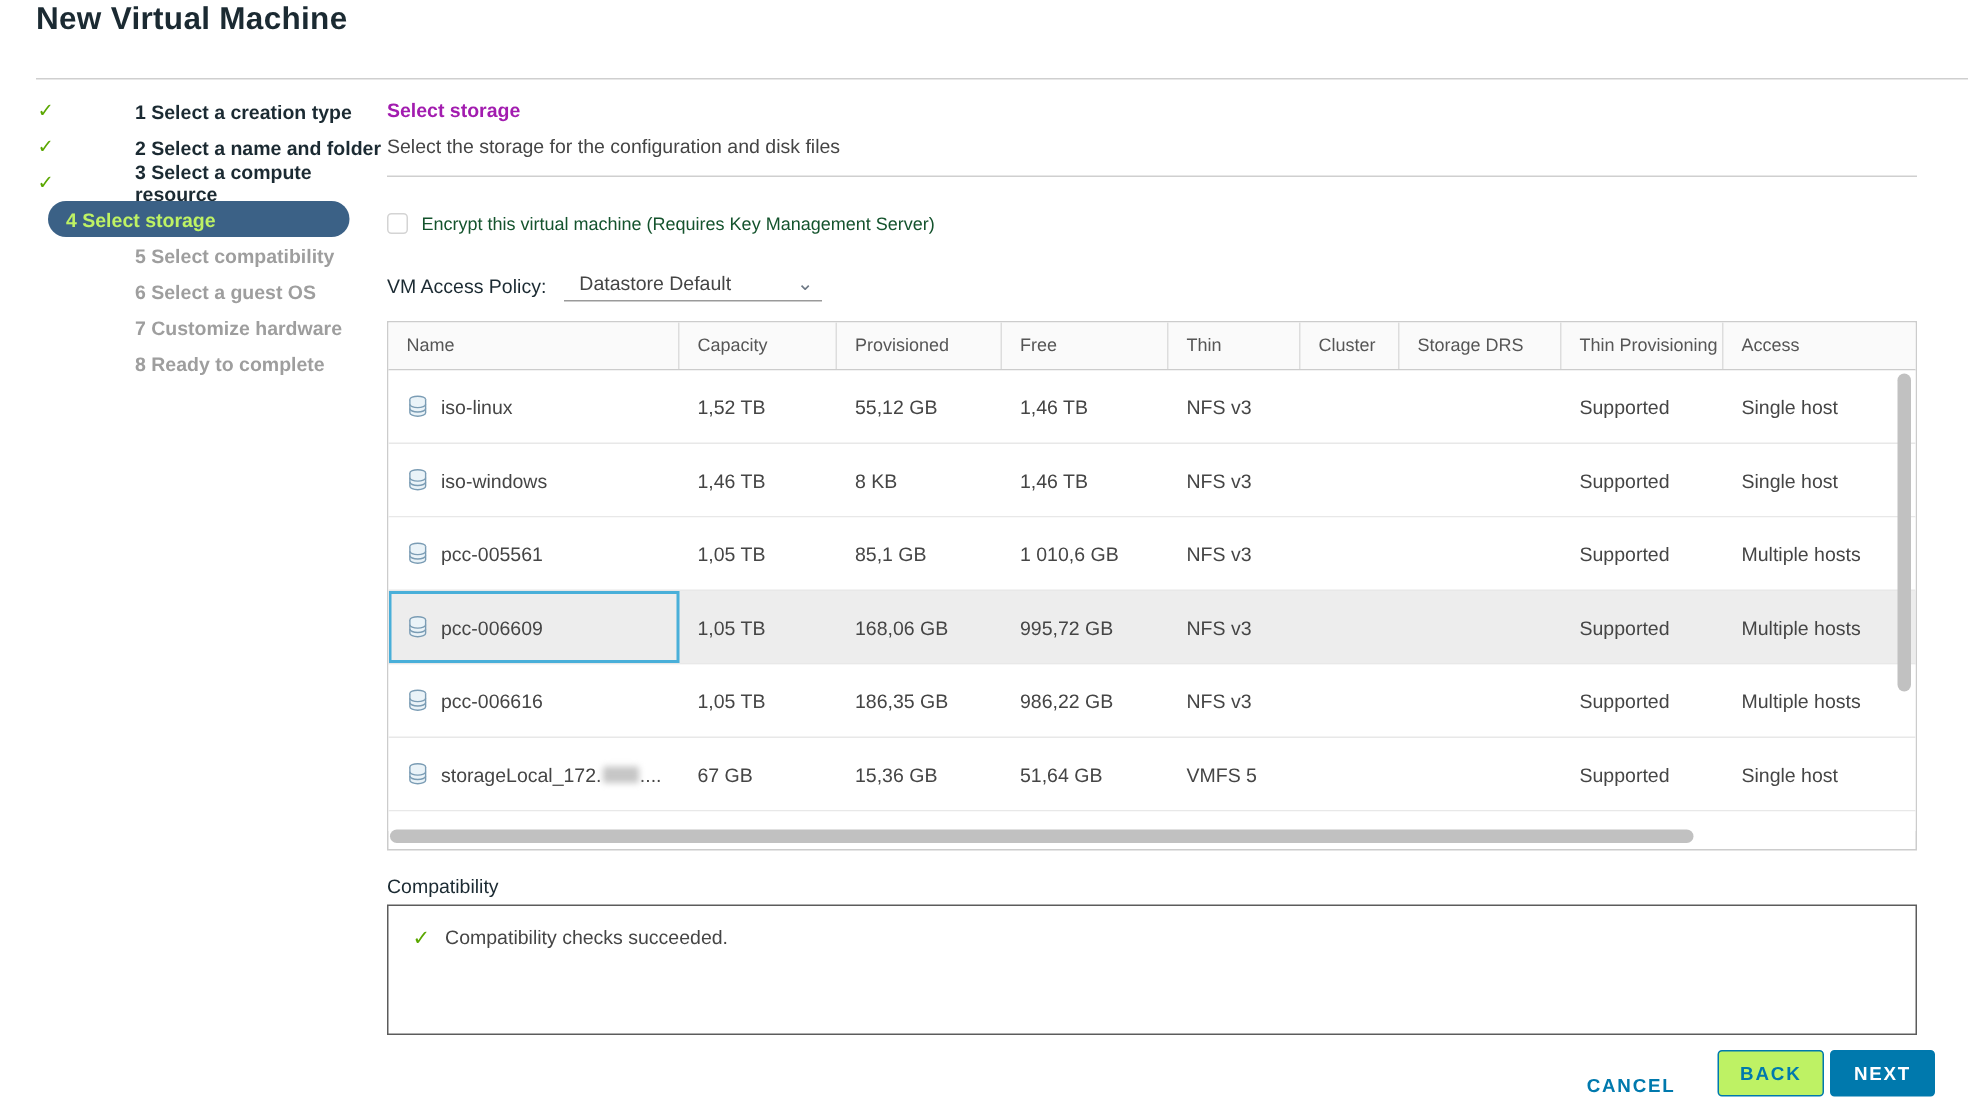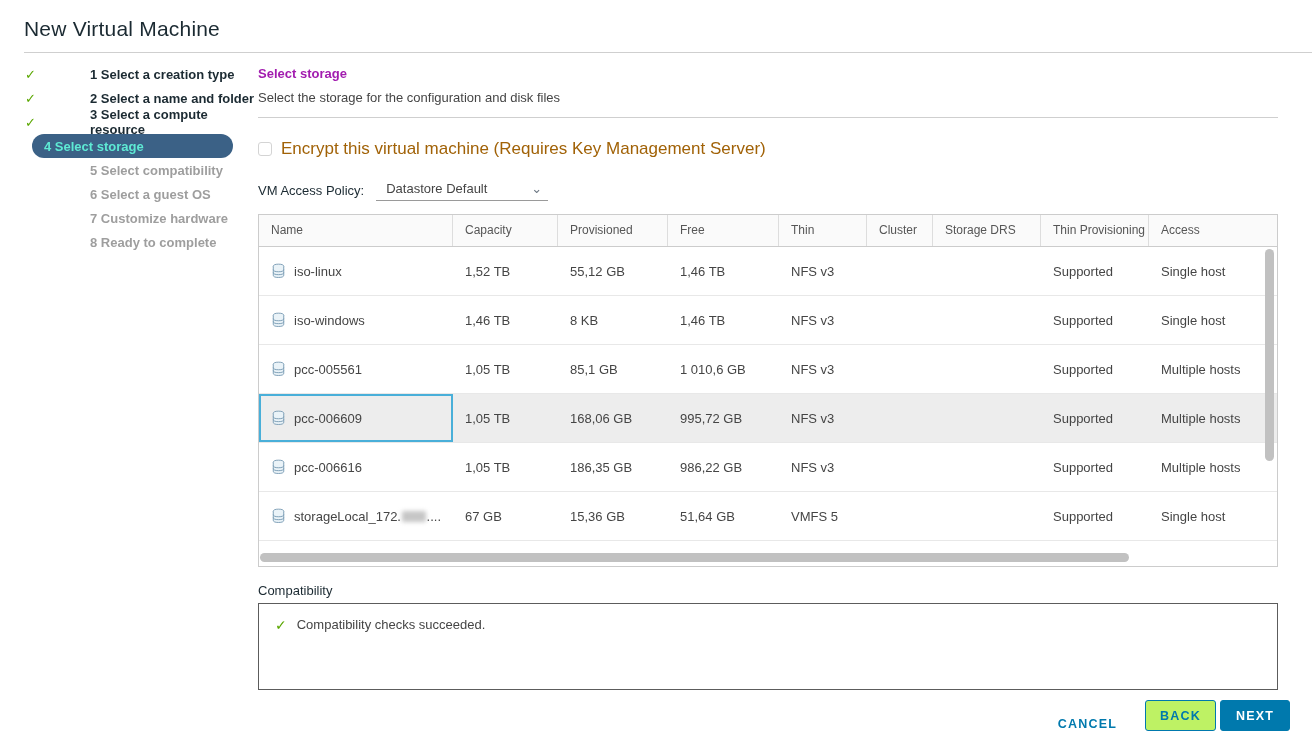--- a/index.html
+++ b/index.html
@@ -1,41 +1,41 @@
 <!DOCTYPE html>
 <html><head>
 <meta charset="utf-8">
 <style>
   * { margin:0; padding:0; box-sizing:border-box; }
   html,body { background:#fff; }
   body { font-family:"Liberation Sans","DejaVu Sans",sans-serif; color:#454545; }
   .page { position:relative; width:1312px; height:746px; background:#fff; overflow:hidden; }
 
   
-  .title { position:absolute; left:24px; top:17px; font-size:21px; font-weight:400; color:#1b2a32; letter-spacing:.2px; }
+  .title { position:absolute; left:24px; top:1px; font-size:21px; font-weight:700; color:#1b2a32; letter-spacing:.2px; }
   .title-divider { position:absolute; left:24px; right:0; top:52px; height:1px; background:#cfcfcf; }
 
   
   .sidebar { position:absolute; left:0; top:62px; width:258px; }
   .step { position:relative; height:24px; display:flex; align-items:center; font-size:13px; font-weight:600; }
   .step .check { position:absolute; left:25px; color:#5aa700; font-size:13px; font-weight:700; }
   .step .step-text { padding-left:42px; color:#1b2a32;margin-left:48px; }
   .step.pending .step-text { color:#9e9e9e; }
   .step.active { height:24px; margin:0; }
-  .step.active .pill { position:absolute; left:32px; right:25px; top:0; bottom:0; background:#3b6186; border-radius:12px; display:flex; align-items:center; padding-left:12px; color:#5eead4; font-weight:700; font-size:13px; }
+  .step.active .pill { position:absolute; left:32px; right:25px; top:0; bottom:0; background:#3b6186; border-radius:12px; display:flex; align-items:center; padding-left:12px; color:#bef264; font-weight:700; font-size:13px; }
 
   
   .main { position:absolute; left:258px; top:60px; width:1020px; }
   .heading { font-size:13px; font-weight:700; color:#a21caf; margin-top:6px; }
   .subheading { font-size:13px; color:#454545; margin-top:9px; }
   .divider { height:1px; background:#cfcfcf; margin-top:12px; }
 
   .encrypt-row { display:flex; align-items:center; margin-top:23px; height:16px; }
   .checkbox { display:inline-block; width:14px; height:14px; border:1px solid #d4d4d4; border-radius:3px; background:#fff; }
-  .encrypt-label { margin-left:9px; font-size:17px; color:#a16207; }
+  .encrypt-label { margin-left:9px; font-size:12px; color:#14532d; }
 
   .policy-row { display:flex; align-items:center; margin-top:22px; height:22px; }
   .policy-label { font-size:13px; color:#1b2a32; }
   .policy-select { display:inline-flex; align-items:center; justify-content:space-between; margin-left:12px; width:172px; border-bottom:1px solid #9a9a9a; padding:2px 6px 4px 10px; font-size:13px; color:#454545; cursor:pointer; }
   .chevron { color:#6d7884; font-size:13px; line-height:8px; }
 
   
   .datagrid { position:relative; margin-top:13px; width:1020px; height:353px; border:1px solid #cccccc; background:#fff; }
   .dg-header, .dg-row { display:grid; grid-template-columns:194px 105px 110px 111px 88px 66px 108px 108px 1fr; }
   .dg-header { background:#fafafa; height:32px; border-bottom:1px solid #cccccc; }

